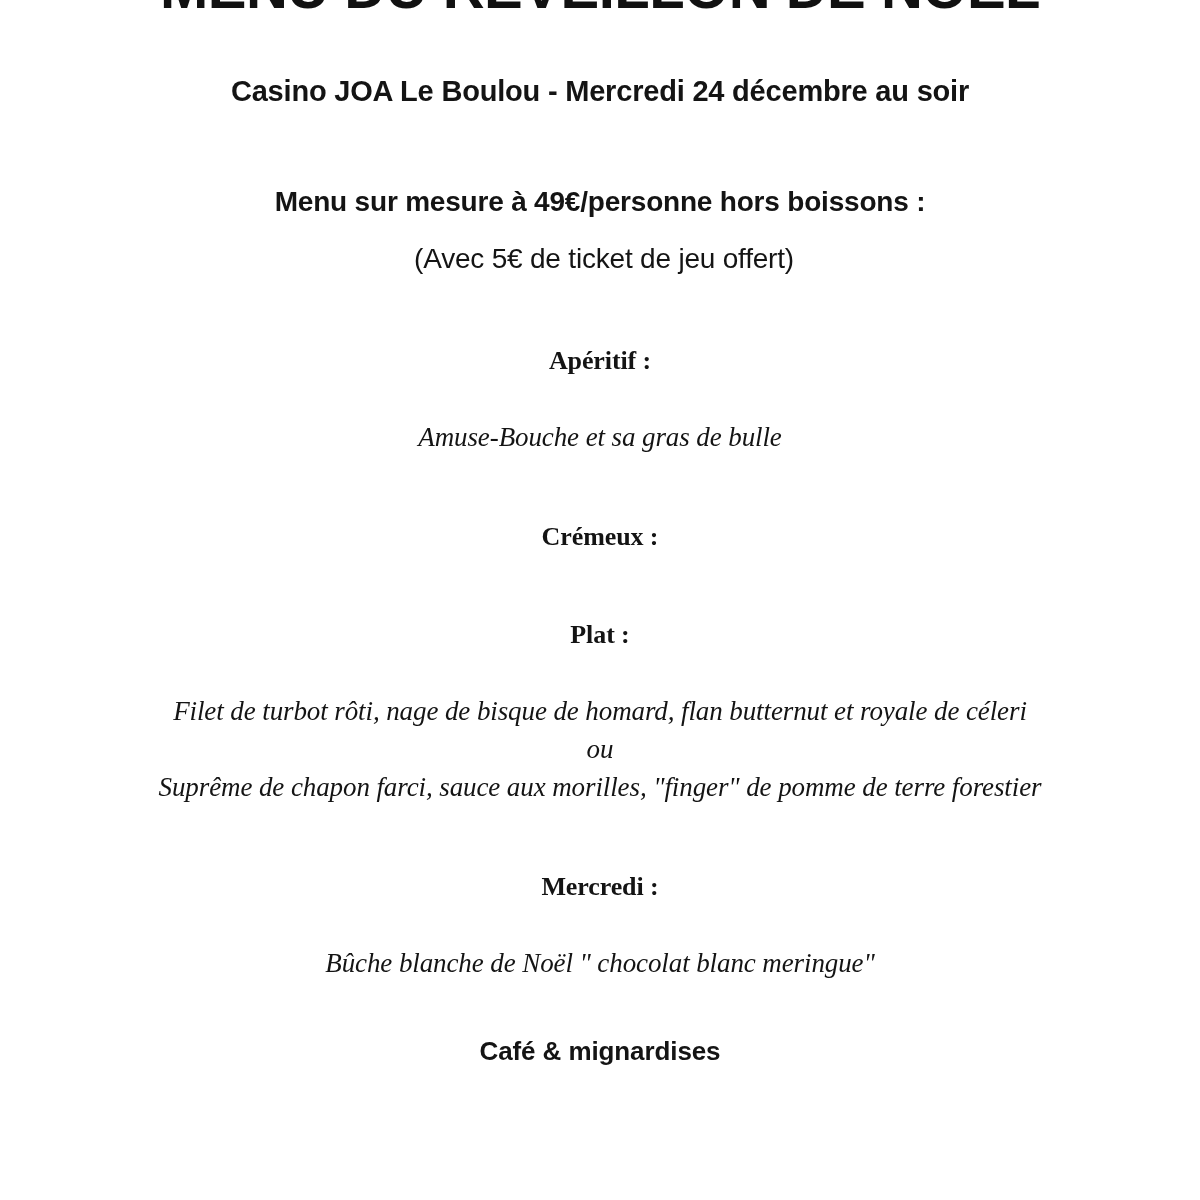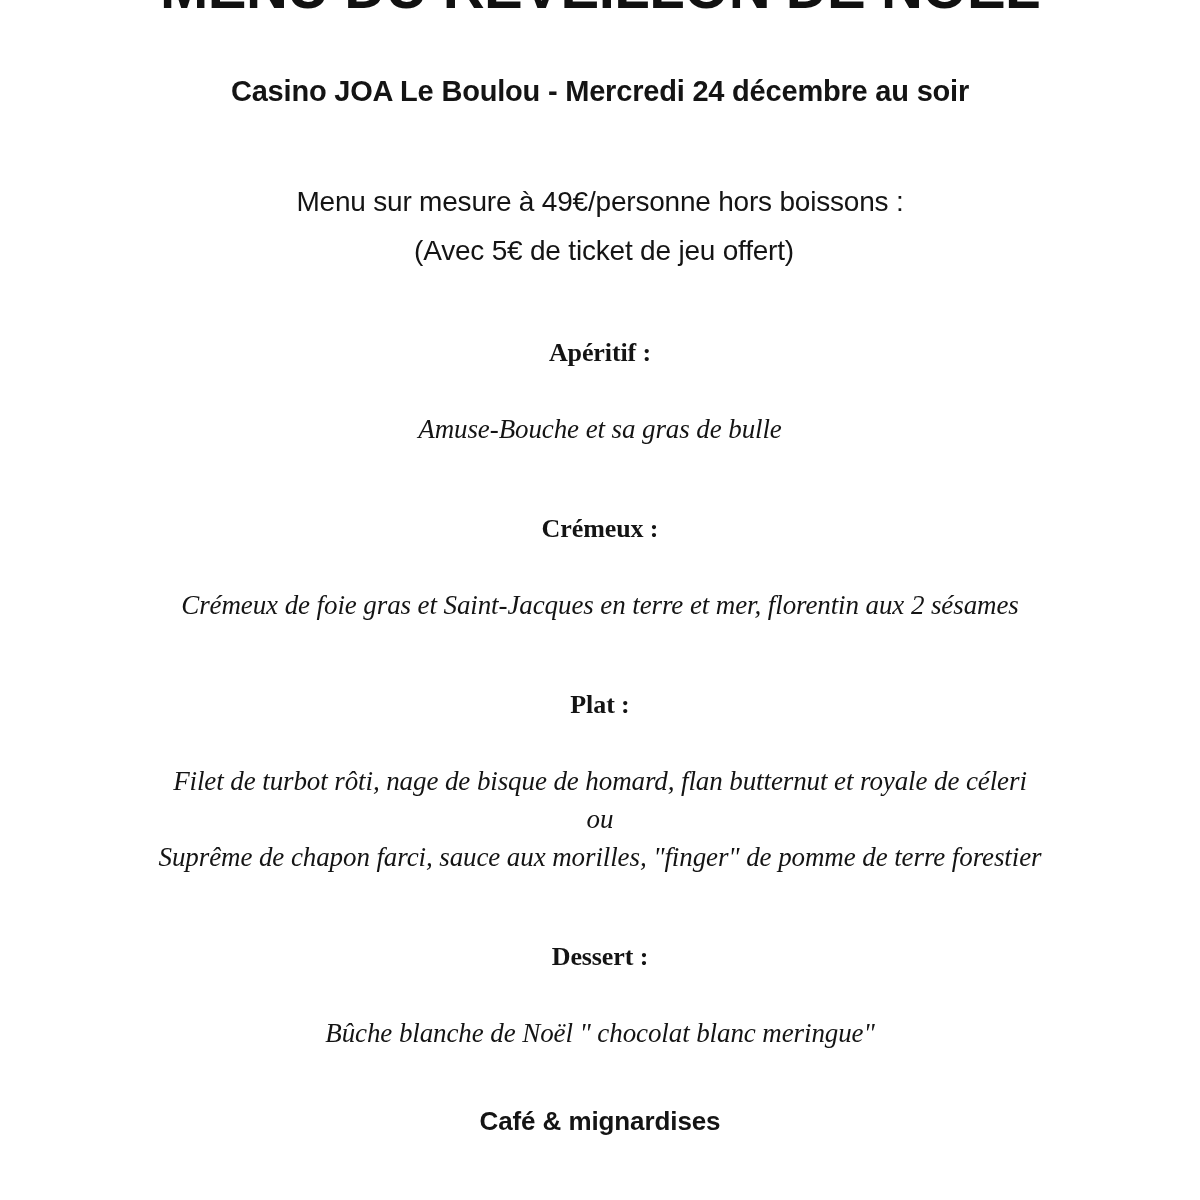--- a/index.html
+++ b/index.html
@@ -64,24 +64,24 @@
     font-size: 29px;
     line-height: 38px;
     font-weight: 700;
     letter-spacing: -0.2px;
   }
 
   .price-block {
     margin-top: 72px;
   }
   .price-main {
-    margin: 8px;
+    margin: 16px;
     font-size: 28px;
     line-height: 40px;
-    font-weight: 400;
+    font-weight: 700;
     letter-spacing: -0.2px;
   }
   .price-note {
     margin: 0;
     font-size: 28px;
     line-height: 42px;
     font-weight: 400;
     letter-spacing: -0.2px;
     padding-left: 8px;
   }
@@ -136,33 +136,32 @@
       <p class="price-note">(Avec 5€ de ticket de jeu offert)</p>
     </div>
 
     <div class="course center">
       <p class="course-heading">Apéritif :</p>
       <p class="course-body">Amuse-Bouche et sa gras de bulle</p>
     </div>
 
     <div class="course center">
       <p class="course-heading">Crémeux :</p>
-      <p class="course-body">Crémeux de foie gras et Saint-Jacques en terre et mer, florentin aux 2 sésames</p>
     </div>
 
     <div class="course center">
       <p class="course-heading">Plat :</p>
       <div class="course-body">
         <span>Filet de turbot rôti, nage de bisque de homard, flan butternut et royale de céleri</span>
         <span class="alt-sep">ou</span>
         <span>Suprême de chapon farci, sauce aux morilles, "finger" de pomme de terre forestier</span>
       </div>
     </div>
 
     <div class="course center">
-      <p class="course-heading">Dessert :</p>
+      <p class="course-heading">Mercredi :</p>
       <p class="course-body">Bûche blanche de Noël " chocolat blanc meringue"</p>
     </div>
 
     <p class="closing center">Café &amp; mignardises</p>
 
   </div>
 </div>
 
 </body></html>

